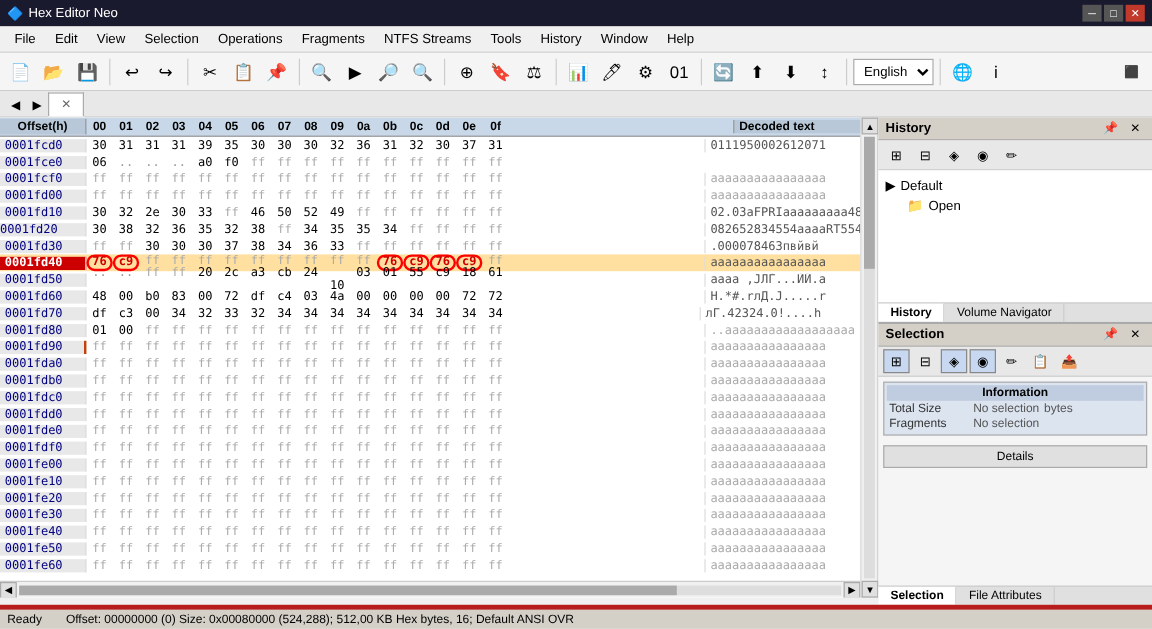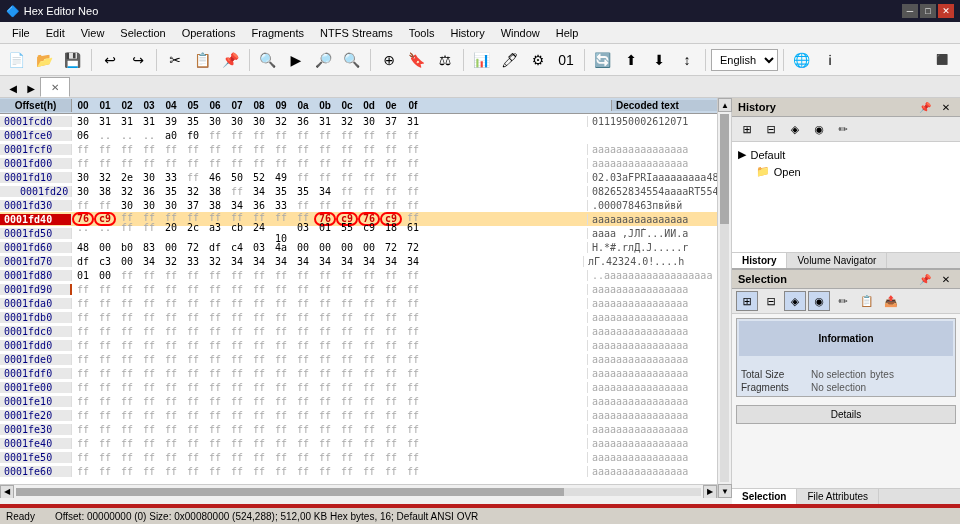--- a/index.html
+++ b/index.html
@@ -264,21 +264,21 @@
             <span style="width:22px;text-align:center;color:#aaa;">ff</span>
             <span style="width:22px;text-align:center;color:#aaa;">ff</span>
             <span style="width:22px;text-align:center;color:#aaa;">ff</span>
             <span style="width:22px;text-align:center;color:#aaa;">ff</span>
             <span style="width:22px;text-align:center;color:#aaa;">ff</span>
         </span>
         <span class="row-ascii" style="width:130px;font-family:monospace;font-size:10px;color:#555;border-left:1px solid #ddd;padding-left:4px;">02.03аFPRIааааааааа48</span>
       </div>
 
       <div class="hex-row" style="display:flex;align-items:center;height:14px;">
-        <span class="row-offset" style="width:72px;font-size:10px;font-family:monospace;color:#000080;padding:0 20px;border-right:1px solid #ddd;background:#e8e8e8;">0001fd20</span>
+        <span class="row-offset" style="width:72px;font-size:10px;font-family:monospace;color:#000080;padding:0 0;border-right:1px solid #ddd;background:#e8e8e8;">0001fd20</span>
         <span style="display:flex;flex:1;font-family:monospace;font-size:10px;">
           <span style="width:22px;text-align:center;">30</span>
             <span style="width:22px;text-align:center;">38</span>
             <span style="width:22px;text-align:center;">32</span>
             <span style="width:22px;text-align:center;">36</span>
             <span style="width:22px;text-align:center;">35</span>
             <span style="width:22px;text-align:center;">32</span>
             <span style="width:22px;text-align:center;">38</span>
             <span style="width:22px;text-align:center;color:#aaa;">ff</span>
             <span style="width:22px;text-align:center;">34</span>
@@ -808,21 +808,21 @@
         <button class="sel-btn" style="font-size:11px;background:#c8d8f0;border:1px solid #888;">⊞</button>
         <button class="sel-btn" style="font-size:11px;">⊟</button>
         <button class="sel-btn" style="font-size:11px;background:#c8d8f0;border:1px solid #888;">◈</button>
         <button class="sel-btn" style="font-size:11px;background:#c8d8f0;border:1px solid #888;">◉</button>
         <button class="sel-btn" style="font-size:11px;">✏</button>
         <button class="sel-btn" style="font-size:11px;">📋</button>
         <button class="sel-btn" style="font-size:11px;">📤</button>
       </div>
 
       <div style="background:#dce4f0;border:1px solid #aaa;margin:4px;padding:2px;">
-        <div style="text-align:center;font-size:10px;font-weight:bold;background:#c0cce0;padding:12px;margin-bottom:12px;">Information</div>
+        <div style="text-align:center;font-size:10px;font-weight:bold;background:#c0cce0;padding:1px;margin-bottom:0;">Information</div>
         <div style="display:flex;align-items:center;font-size:10px;padding:1px 2px;">
           <span style="width:70px;color:#333;">Total Size</span>
           <span style="color:#555;">No selection</span>
           <span style="color:#555;margin-left:4px;">bytes</span>
         </div>
         <div style="display:flex;align-items:center;font-size:10px;padding:1px 2px;">
           <span style="width:70px;color:#333;">Fragments</span>
           <span style="color:#555;">No selection</span>
         </div>
       </div>

